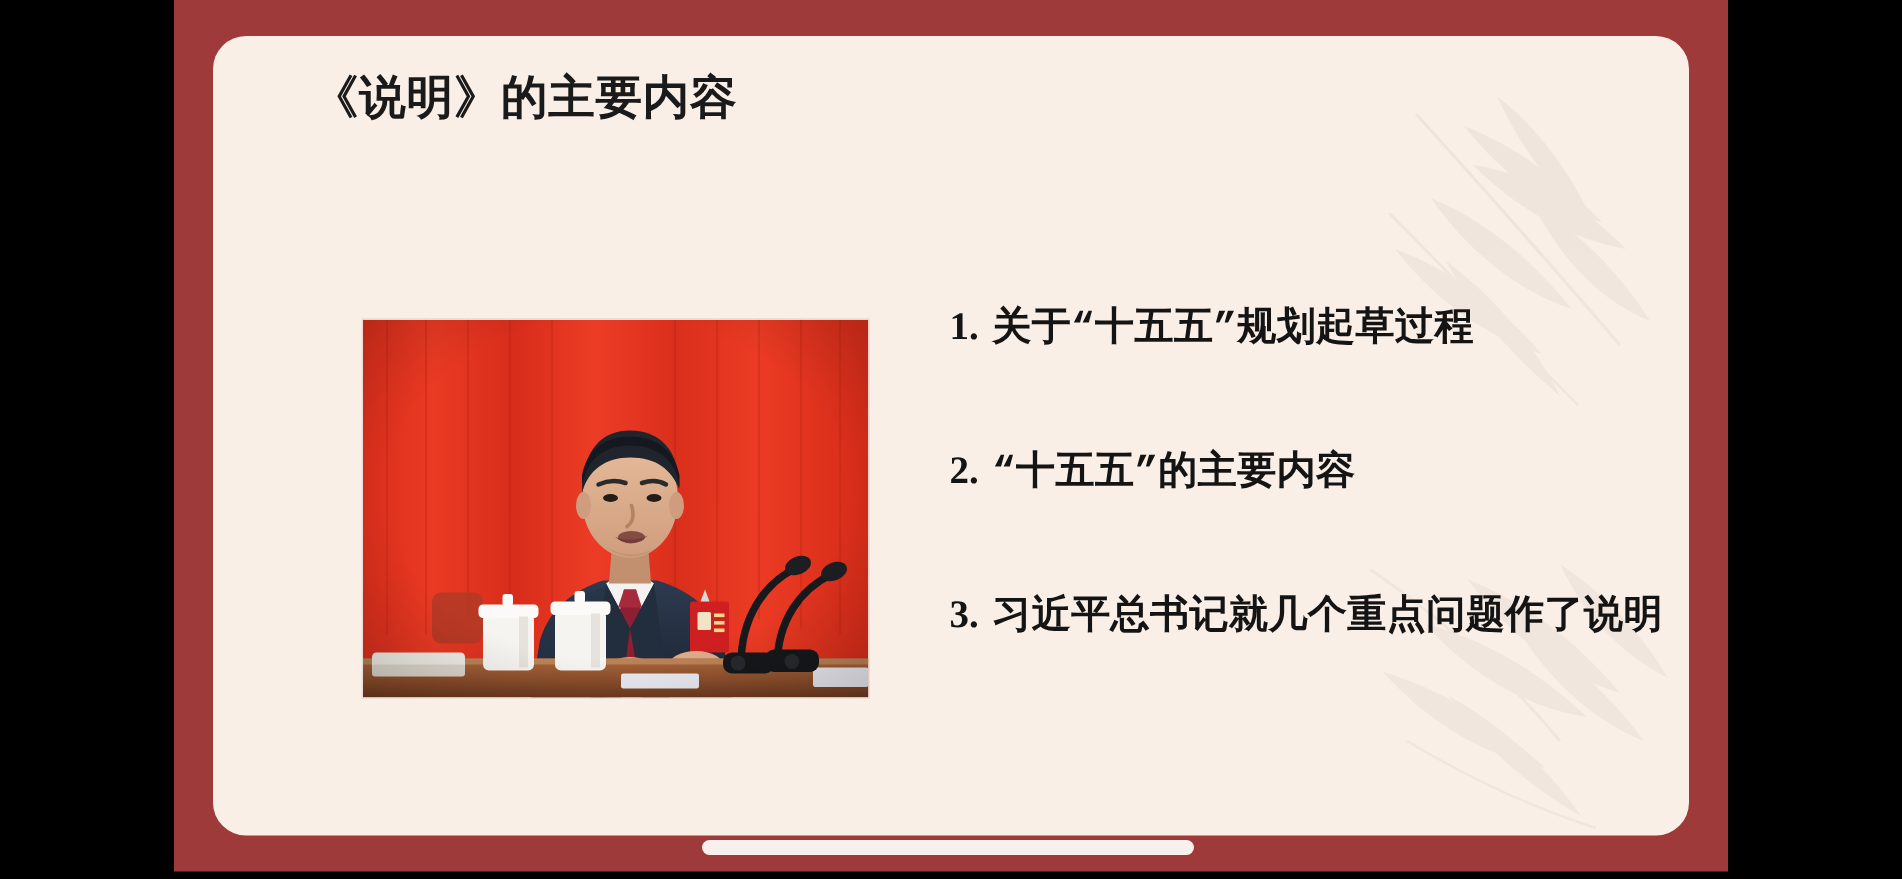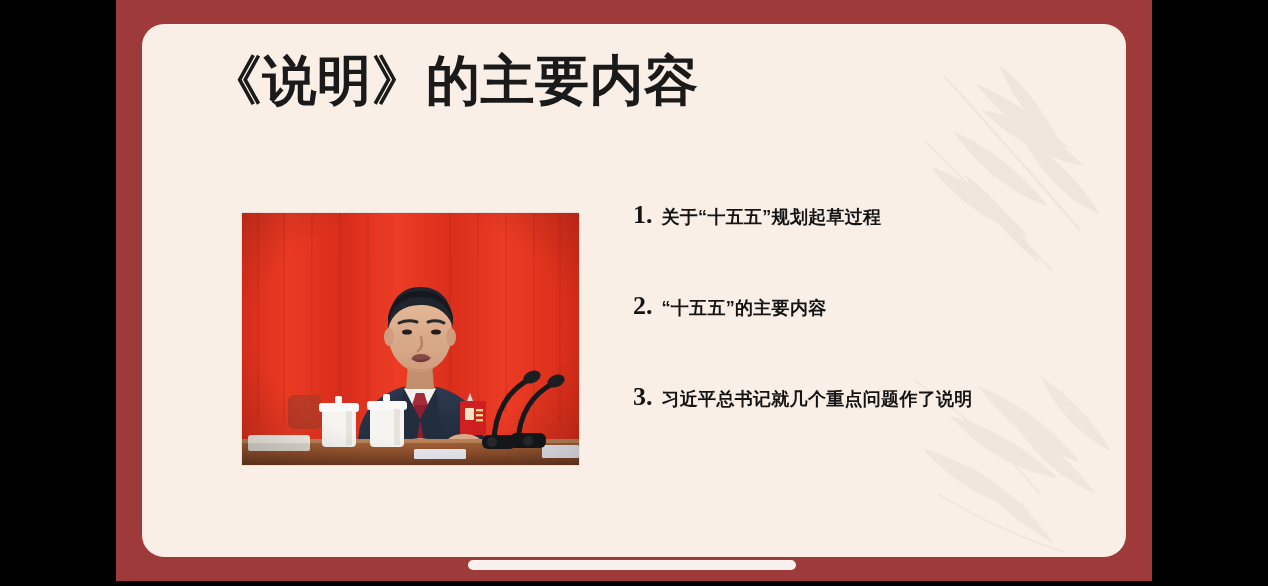--- a/index.html
+++ b/index.html
@@ -62,21 +62,21 @@
     height: 533px;
     pointer-events: none;
     opacity: 0.55;
   }
 
   
   #slide-title {
     position: absolute;
     left: 66px;
     top: 20px;
-    font-size: 54px;
+    font-size: 31px;
     line-height: 1.35;
     font-weight: 700;
     color: #1a1a1a;
     letter-spacing: 0.5px;
     white-space: nowrap;
     font-family: "Liberation Sans", "DejaVu Sans", sans-serif;
   }
 
   
   #photo-figure {
@@ -106,25 +106,25 @@
   }
   .agenda-item:last-child { margin-bottom: 0; }
   .agenda-num {
     font-size: 26px;
     font-weight: 700;
     color: #141414;
     font-family: "Liberation Serif", "DejaVu Serif", serif;
     margin-right: 9px;
   }
   .agenda-text {
-    font-size: 18px;
+    font-size: 26px;
     font-weight: 700;
     color: #141414;
     letter-spacing: 0.3px;
-    font-family: Liberation Sans, sans-serif;
+    font-family: Liberation Mono, monospace;
   }
 
   
   #home-indicator {
     position: absolute;
     left: 352px;
     top: 560px;
     width: 328px;
     height: 10px;
     background: #f7f0ec;

